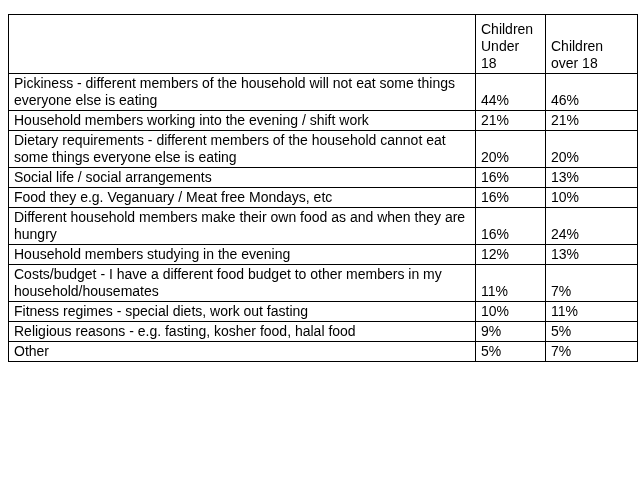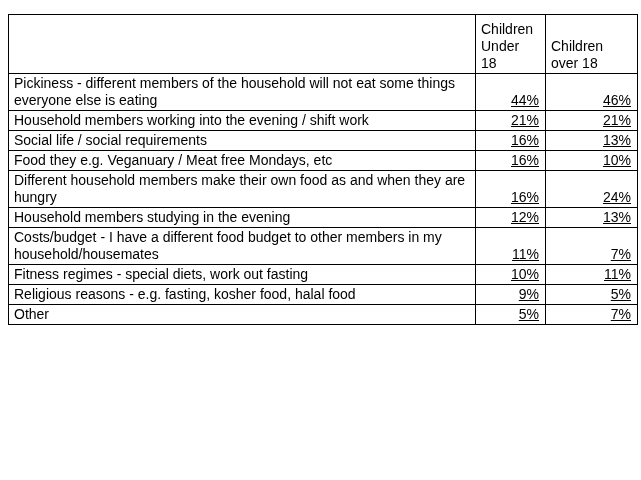--- a/index.html
+++ b/index.html
@@ -15,29 +15,29 @@
     position:absolute;left:8px;top:14px;
     width:629px;
     border-collapse:collapse;
     table-layout:fixed;
     font-size:14px;
     line-height:17px;
   }
   table.survey td{
     border:1.5px solid #000000;
     vertical-align:bottom;
-    padding:1px 6px 1px 5px;
+    padding:1px 0 1px 5px;
     overflow:hidden;
   }
   td.corner{
     border-top:1.5px dashed #a3a3a3;
     border-left:1.5px dashed #a3a3a3;
   }
   tr.hdr td{height:56px;white-space:pre-line;}
-  td.num{text-align:right;text-decoration:underline;}
+  td.num{text-align:left;}
   col.c-label{width:467px;}
   col.c-u18{width:70px;}
   col.c-o18{width:92px;}
 </style>
 </head>
 <body>
 
 <div class="canvas">
   <table class="survey">
     <colgroup>
@@ -58,21 +58,26 @@
         <td>Pickiness - different members of the household will not eat some things everyone else is eating</td>
         <td class="num">44%</td>
         <td class="num">46%</td>
       </tr>
       <tr>
         <td>Household members working into the evening / shift work</td>
         <td class="num">21%</td>
         <td class="num">21%</td>
       </tr>
       <tr>
-        <td>Social life / social requirements</td>
+        <td>Dietary requirements - different members of the household cannot eat some things everyone else is eating</td>
+        <td class="num">20%</td>
+        <td class="num">20%</td>
+      </tr>
+      <tr>
+        <td>Social life / social arrangements</td>
         <td class="num">16%</td>
         <td class="num">13%</td>
       </tr>
       <tr>
         <td>Food they e.g. Veganuary / Meat free Mondays, etc</td>
         <td class="num">16%</td>
         <td class="num">10%</td>
       </tr>
       <tr>
         <td>Different household members make their own food as and when they are hungry</td>

